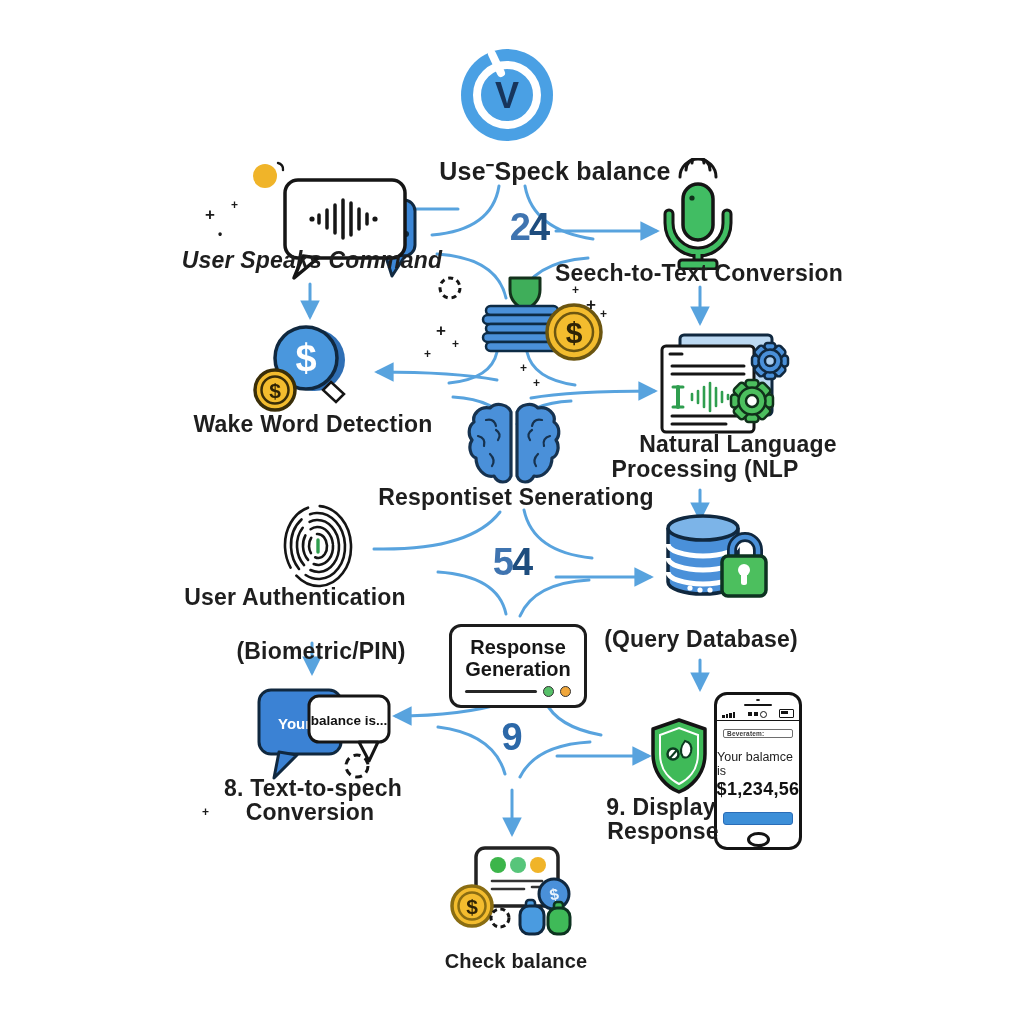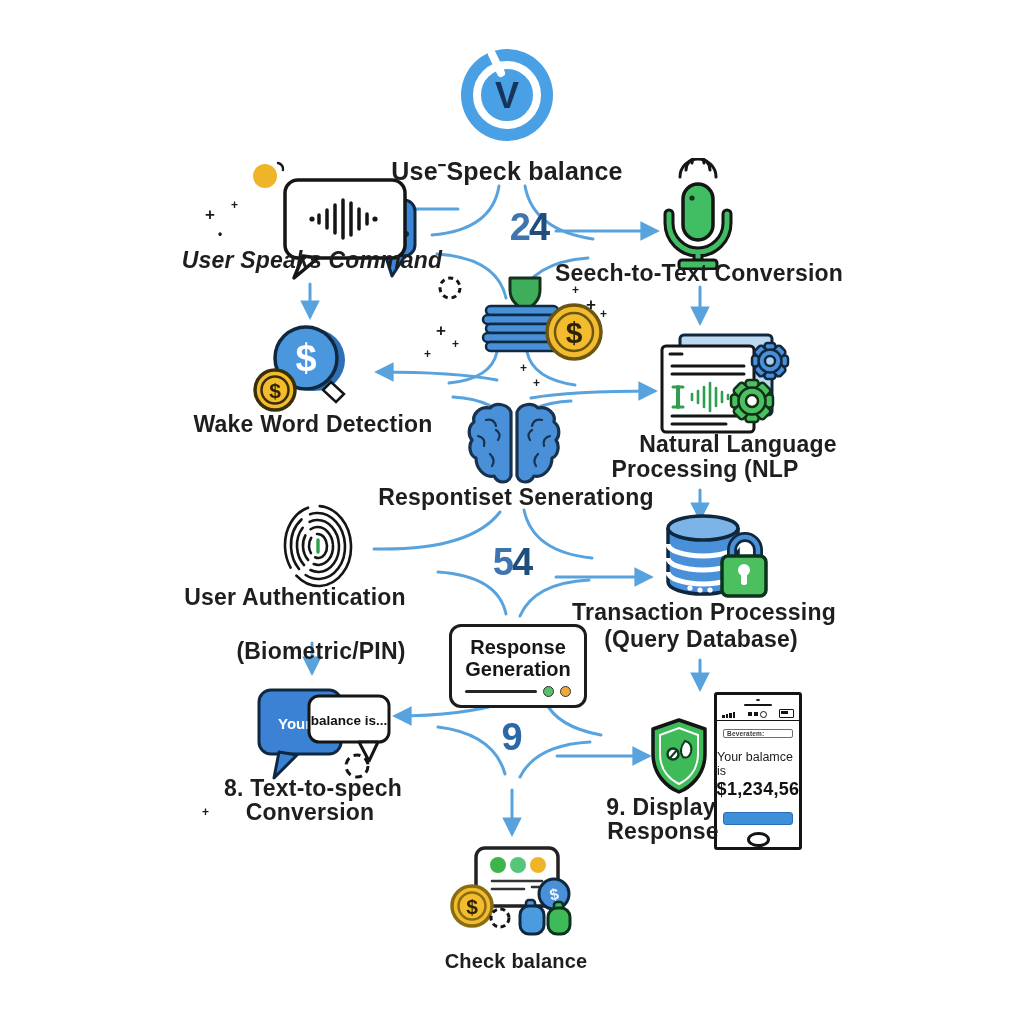--- a/index.html
+++ b/index.html
@@ -4,42 +4,42 @@
 <style>
   html,body{margin:0;padding:0;background:#fff;}
   .canvas{position:relative;width:1024px;height:1024px;background:#fff;overflow:hidden;
           font-family:"Liberation Sans",sans-serif;color:#1f1f1f;}
   svg{display:block;}
   .layer{position:absolute;left:0;top:0;width:1024px;height:1024px;}
   .conn{z-index:1;}
   .icon{position:absolute;z-index:2;}
   .lbl{position:absolute;z-index:3;transform:translate(-50%,-50%);
        font-size:23px;font-weight:600;color:#1e1e1e;white-space:nowrap;letter-spacing:.2px;}
-  .lbl.big{font-size:25px;}
+  .lbl.big{font-size:25px;margin-left:48px;}
   .lbl.md{font-size:20px;}
   .num{position:absolute;z-index:3;transform:translate(-50%,-50%);
        font-size:38px;font-weight:700;letter-spacing:-2px;white-space:nowrap;}
   .num .d1{color:#3f74b0;}
   .num .d2{color:#1e4d7e;}
   .num.single{color:#2c68a8;}
   .sparkle{position:absolute;z-index:2;font-weight:700;color:#1b1b1b;font-size:17px;line-height:1;}
   .sparkle.sm{font-size:12px;}
   
   .respbox{position:absolute;left:449px;top:624px;width:132px;height:78px;z-index:2;
            background:#fff;border:3px solid #1c1c1c;border-radius:12px;
            display:flex;flex-direction:column;align-items:center;justify-content:center;}
   .respbox .t{font-size:20px;font-weight:600;line-height:22px;color:#161616;}
   .respbox .foot{display:flex;align-items:center;width:106px;margin-top:6px;}
   .respbox .foot .rule{flex:1;height:3px;background:#262626;border-radius:2px;}
   .respbox .foot .dot{width:9px;height:9px;border-radius:50%;margin-left:6px;border:1.5px solid #333;}
   .respbox .foot .dot.g{background:#57c069;}
   .respbox .foot .dot.o{background:#f0a73c;}
   
   .phone{position:absolute;left:714px;top:692px;width:88px;height:158px;z-index:2;
-         background:#fff;border:3.5px solid #141414;border-radius:3px;box-sizing:border-box;
+         background:#fff;border:3.5px solid #141414;border-radius:13px;box-sizing:border-box;
          display:flex;flex-direction:column;align-items:center;}
   .ph-dot{width:4px;height:4px;border-radius:50%;background:#141414;margin-top:4px;}
   .ph-speaker{width:28px;height:3px;background:#141414;border-radius:2px;margin-top:3px;}
   .ph-status{width:100%;display:flex;align-items:flex-end;justify-content:space-between;
              padding:3px 5px 2px 5px;box-sizing:border-box;}
   .bars{display:flex;align-items:flex-end;gap:1px;}
   .bars i{display:block;width:2.5px;background:#141414;}
   .mids{display:flex;align-items:center;gap:2px;}
   .mids .sq{width:4px;height:4px;background:#141414;}
   .mids .ci{width:5px;height:5px;border:1.5px solid #141414;border-radius:50%;}
@@ -414,21 +414,20 @@
 
   <div class="lbl big" style="left:507px;top:170px;">Use⁻Speck balance</div>
   <div class="lbl" style="left:312px;top:260px;font-style:italic;">User Speaks Command</div>
   <div class="lbl" style="left:699px;top:273px;">Seech-to-Text Conversion</div>
   <div class="lbl" style="left:313px;top:424px;">Wake Word Detection</div>
   <div class="lbl" style="left:698px;top:444px;margin-left:40px;">Natural Language</div>
   <div class="lbl" style="left:697px;top:469px;margin-left:8px;">Processing (NLP</div>
   <div class="lbl" style="left:516px;top:497px;">Respontiset Senerationg</div>
   <div class="lbl" style="left:295px;top:597px;">User Authentication</div>
   <div class="lbl" style="left:321px;top:603px;margin-top:48px;">(Biometric/PIN)</div>
-  <div class="lbl" style="left:704px;top:612px;">Transaction Processing</div>
   <div class="lbl" style="left:701px;top:639px;">(Query Database)</div>
   <div class="lbl" style="left:313px;top:788px;">8. Text-to-spech</div>
   <div class="lbl" style="left:310px;top:812px;text-align:right;">Conversion</div>
   <div class="lbl" style="left:661px;top:807px;">9. Display</div>
   <div class="lbl" style="left:663px;top:831px;">Response</div>
   <div class="lbl md" style="left:516px;top:961px;">Check balance</div>
 
 </div>
 
 </body></html>

